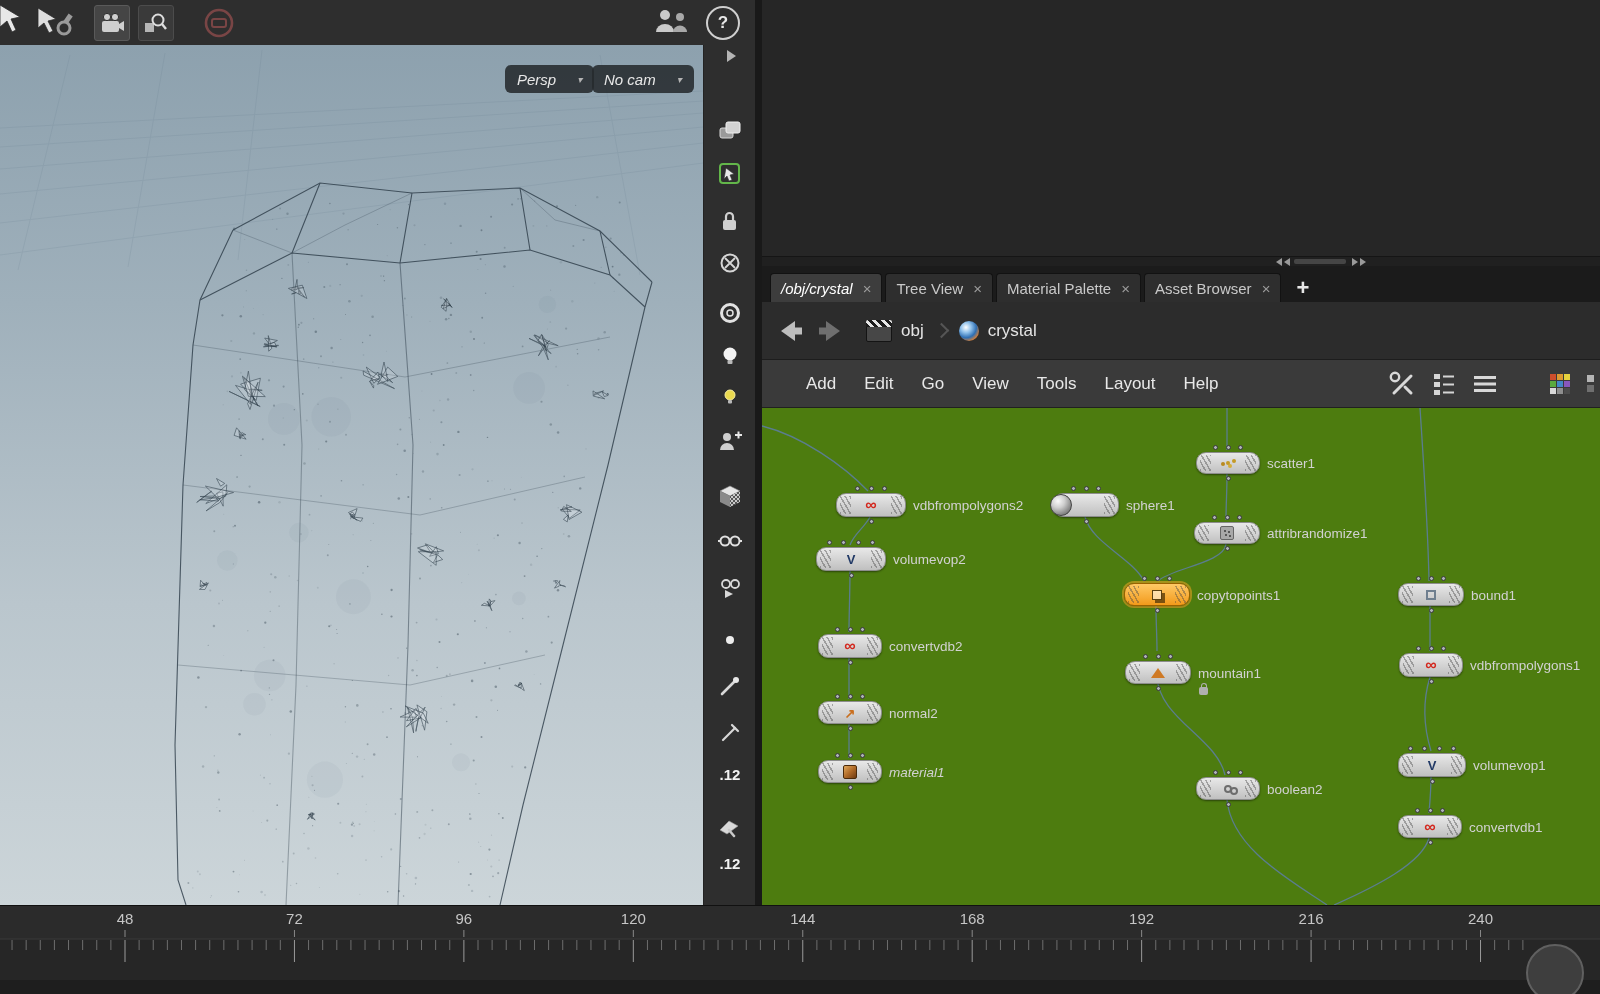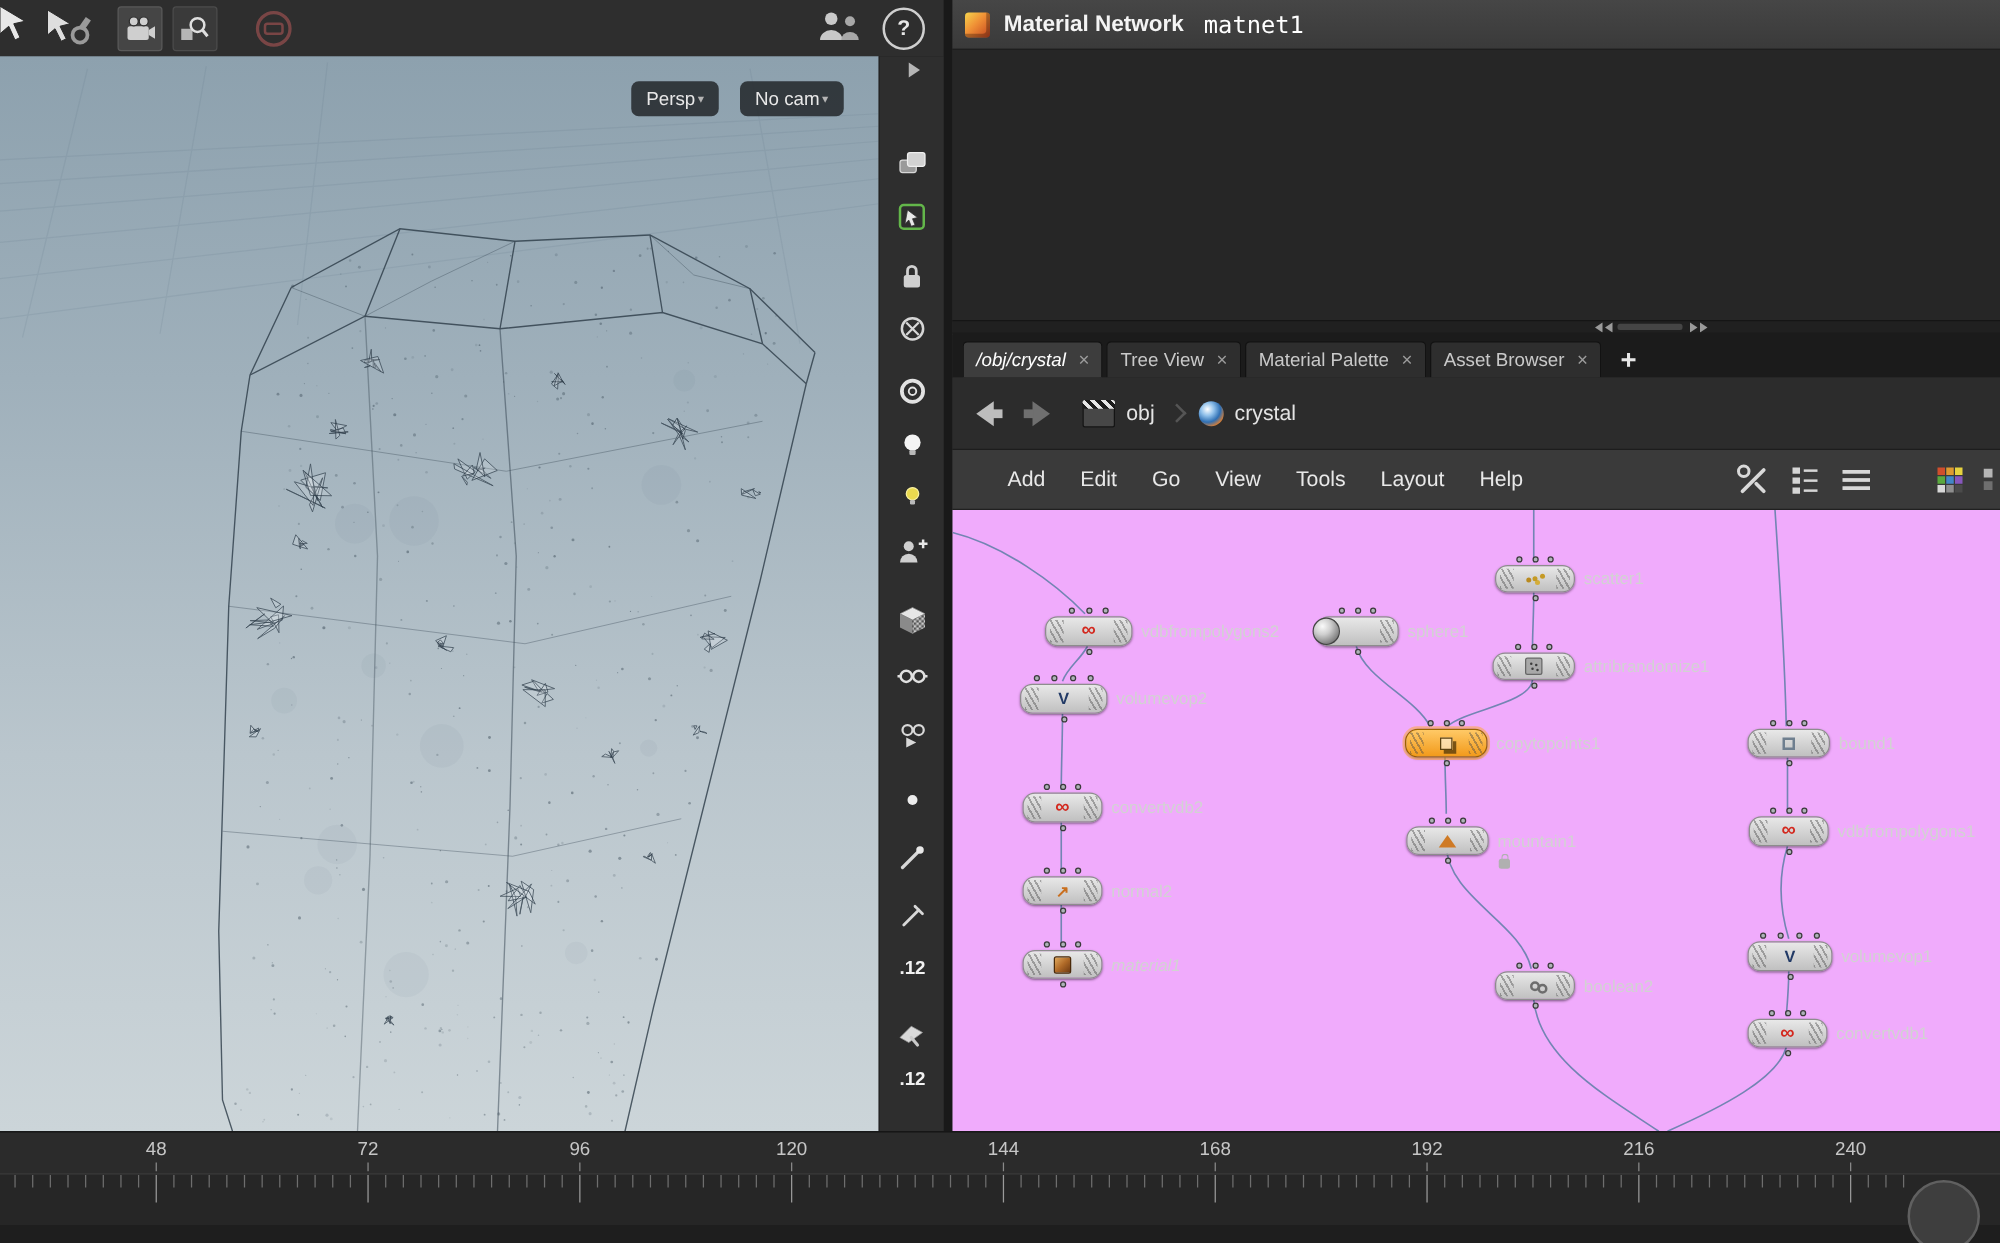--- a/index.html
+++ b/index.html
@@ -10,21 +10,21 @@
   #left-toolbar{position:absolute;left:0;top:0;width:755px;height:45px;background:#2e2e2e;border-bottom:1px solid #1a1a1a;}
   .tbox{position:absolute;top:5px;width:34px;height:34px;border:1px solid #5a5a5a;border-radius:3px;background:#454545;display:flex;align-items:center;justify-content:center;}
   .tbox.dim{background:#3a3a3a;border-color:#4c4c4c;}
   .tl-icon{position:absolute;top:5px;display:flex;align-items:center;justify-content:center;}
   #help-button{position:absolute;left:706px;top:6px;width:30px;height:30px;border:2.5px solid #cfcfcf;border-radius:50%;color:#e8e8e8;font-weight:bold;font-size:17px;display:flex;align-items:center;justify-content:center;}
 
   
   #viewport{position:absolute;left:0;top:45px;width:703px;height:860px;overflow:hidden;
     background:linear-gradient(180deg,#8da1ae 0%,#9fb0bb 30%,#bac6cd 65%,#ccd5d9 100%);}
   .vp-pill{position:absolute;top:20px;height:28px;background:rgba(38,42,46,.88);border-radius:6px;color:#e8e8e8;
-    font-size:15px;display:flex;align-items:center;padding:0 12px;gap:2px;}
+    font-size:15px;display:flex;align-items:center;padding:0 12px;gap:21px;font-style:italic;}
   .pill-caret{font-size:10px;color:#b5b5b5;}
   #vp-status{position:absolute;left:3px;top:798px;font-size:17px;color:#18262f;white-space:nowrap;}
   #wireframe{position:absolute;left:0;top:0;}
 
   
   #shelf{position:absolute;left:703px;top:45px;width:52px;height:860px;background:#2e2e2e;border-left:1px solid #232323;}
   .shelf-item{position:absolute;left:0;width:52px;height:32px;display:flex;align-items:center;justify-content:center;}
   .lod{color:#f2f2f2;font-weight:bold;font-size:15px;}
 
   
@@ -64,21 +64,21 @@
     background:radial-gradient(circle at 35% 32%,#ffffff 0%,#8fc0ea 28%,#2f6fb3 55%,#e2802f 78%,#8a4a1a 100%);}
 
   #menubar{position:absolute;left:0;top:360px;width:838px;height:48px;background:#3a3a3a;border-bottom:1px solid #202020;
     display:flex;align-items:center;padding-left:30px;box-sizing:border-box;}
   .menu-item{font-size:17px;color:#e8e8e8;padding:0 14px;height:48px;display:flex;align-items:center;}
   #menubar-icons{position:absolute;right:0;top:0;height:48px;display:flex;align-items:center;gap:13px;padding-right:2px;}
   #menubar-icons .micon{display:flex;align-items:center;justify-content:center;}
   #palette-spacer{width:22px;}
 
   
-  #network{position:absolute;left:0;top:408px;width:838px;height:497px;background:#f0abfc;overflow:hidden;}
+  #network{position:absolute;left:0;top:408px;width:838px;height:497px;background:#4d7c0f;overflow:hidden;}
   #wires{position:absolute;left:0;top:0;}
   .node{position:absolute;border-radius:10px;background:linear-gradient(#e8e8e8,#c0c0c0);border:1px solid #8d8d8d;
     box-shadow:0 1px 2px rgba(0,0,0,.45);z-index:2;}
   .node.selected{background:linear-gradient(#ffc966,#f29a1b);border-color:#9a6200;
     box-shadow:0 0 0 2px rgba(255,170,40,.5),0 1px 2px rgba(0,0,0,.4);}
   .hatch{position:absolute;top:2px;bottom:2px;width:11px;opacity:.75;
     background:repeating-linear-gradient(60deg,rgba(70,70,70,.55) 0 1.5px,transparent 1.5px 4.2px);}
   .hatch.l{left:3px;} .hatch.r{right:3px;}
   .nlabel{position:absolute;left:calc(100% + 8px);top:50%;transform:translateY(-50%);font-size:13.5px;color:#d2d2d2;white-space:nowrap;}
   .dot{position:absolute;width:5px;height:5px;border-radius:50%;background:#aeb3b8;border:1px solid #3a3a3a;box-sizing:border-box;}
@@ -847,25 +847,20 @@
         </svg>
       </div>
       <div class="shelf-item" style="top: 802px;">
         <span class="lod">.12</span>
       </div>
     </div>
 
   <div id="divider"></div>
 
   <div id="right">
-    <div id="mn-header">
-      <div class="mn-cube"></div>
-      <span id="mn-title">Material Network</span>
-      <span id="mn-name">matnet1</span>
-    </div>
     <div id="mn-body"></div>
 
     <div id="splitter">
       <div class="tri tri-l" style="left:514px;"></div>
       <div class="tri tri-l" style="left:522px;"></div>
       <div id="split-thumb"></div>
       <div class="tri tri-r" style="left:590px;"></div>
       <div class="tri tri-r" style="left:598px;"></div>
     </div>
 

